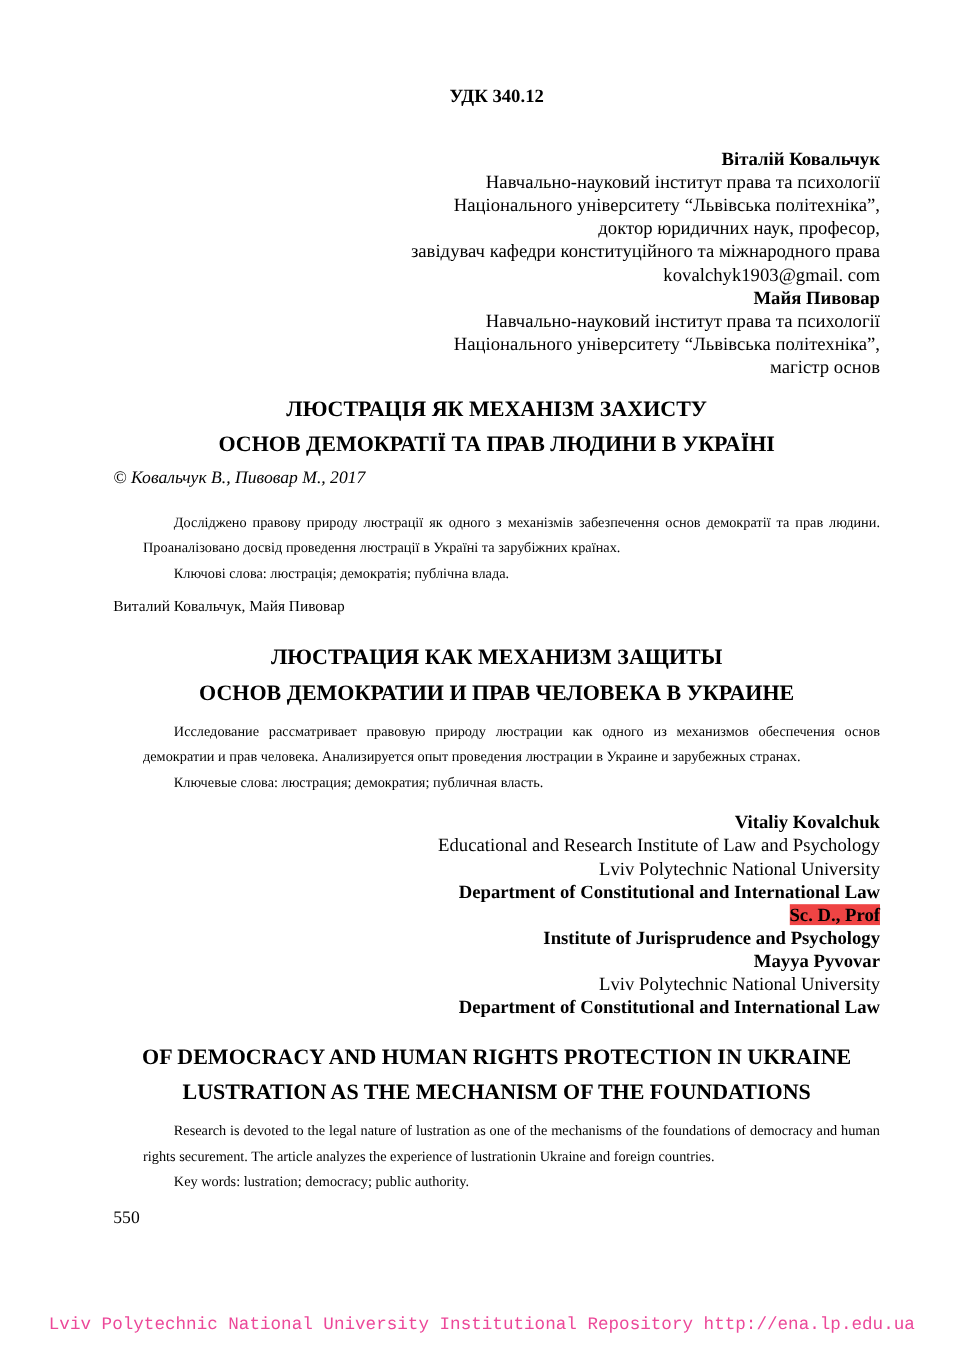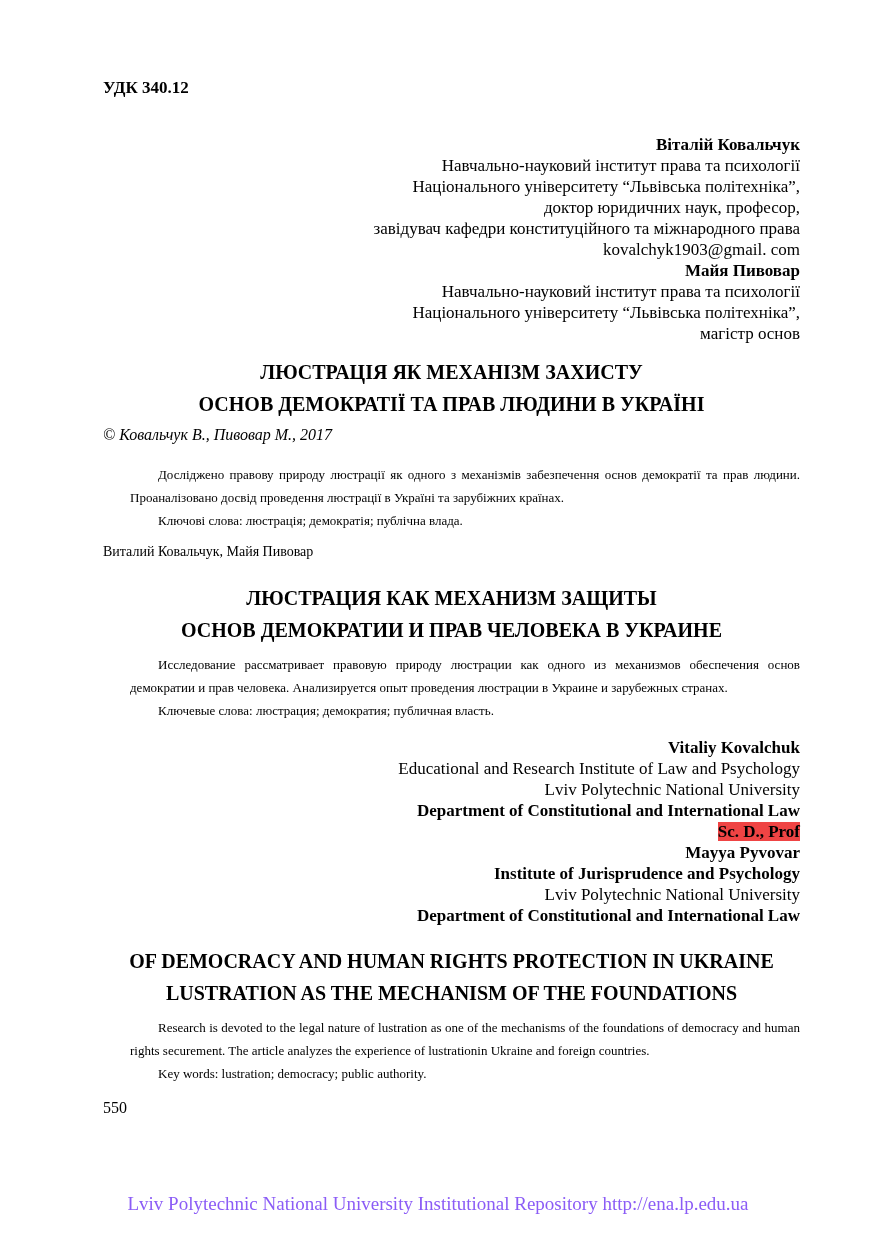--- a/index.html
+++ b/index.html
@@ -12,21 +12,21 @@
     width: 876px;
     height: 1240px;
     box-sizing: border-box;
     background: #ffffff;
     font-family: "Liberation Serif", "DejaVu Serif", serif;
     color: #000000;
     padding: 78px 76px 0 103px;
     overflow: hidden;
   }
   .udk {
-    text-align: left;
+    text-align: center;
     font-weight: bold;
     font-size: 17px;
     line-height: 20px;
   }
   .author-block {
     margin-top: 36px;
     text-align: right;
     font-size: 17px;
     line-height: 21px;
   }
@@ -80,24 +80,24 @@
     margin-top: 13px;
     font-size: 16px;
     line-height: 20px;
   }
   .repo-footer {
     position: absolute;
     left: 0;
     right: 0;
     top: 1194px;
     text-align: center;
-    font-family: Liberation Serif, serif;
-    font-size: 19px;
+    font-family: Liberation Mono, monospace;
+    font-size: 16px;
     line-height: 20px;
-    color: #8b5cf6;
+    color: #ec4899;
     font-weight: normal;
   }
 </style>
 </head>
 <body>
 
 <div class="page">
 
   <div class="udk">УДК 340.12</div>
 
@@ -137,22 +137,22 @@
     <p class="abs-body">Исследование рассматривает правовую природу люстрации как одного из механизмов обеспечения основ демократии и прав человека. Анализируется опыт проведения люстрации в Украине и зарубежных странах.</p>
     <p class="abs-kw">Ключевые слова: люстрация; демократия; публичная власть.</p>
   </div>
 
   <div class="author-block author-block-en">
     <div class="line bold">Vitaliy Kovalchuk</div>
     <div class="line">Educational and Research Institute of Law and Psychology</div>
     <div class="line">Lviv Polytechnic National University</div>
     <div class="line bold">Department of Constitutional and International Law</div>
     <div class="line bold"><span class="highlight">Sc. D., Prof</span></div>
+    <div class="line bold">Institute of Jurisprudence and Psychology</div>
     <div class="line bold">Mayya Pyvovar</div>
-    <div class="line bold">Institute of Jurisprudence and Psychology</div>
     <div class="line">Lviv Polytechnic National University</div>
     <div class="line bold">Department of Constitutional and International Law</div>
   </div>
 
   <div class="article-title title-en">
     <div>OF DEMOCRACY AND HUMAN RIGHTS PROTECTION IN UKRAINE</div>
     <div>LUSTRATION AS THE MECHANISM OF THE FOUNDATIONS</div>
   </div>
 
   <div class="abstract abstract-en">

